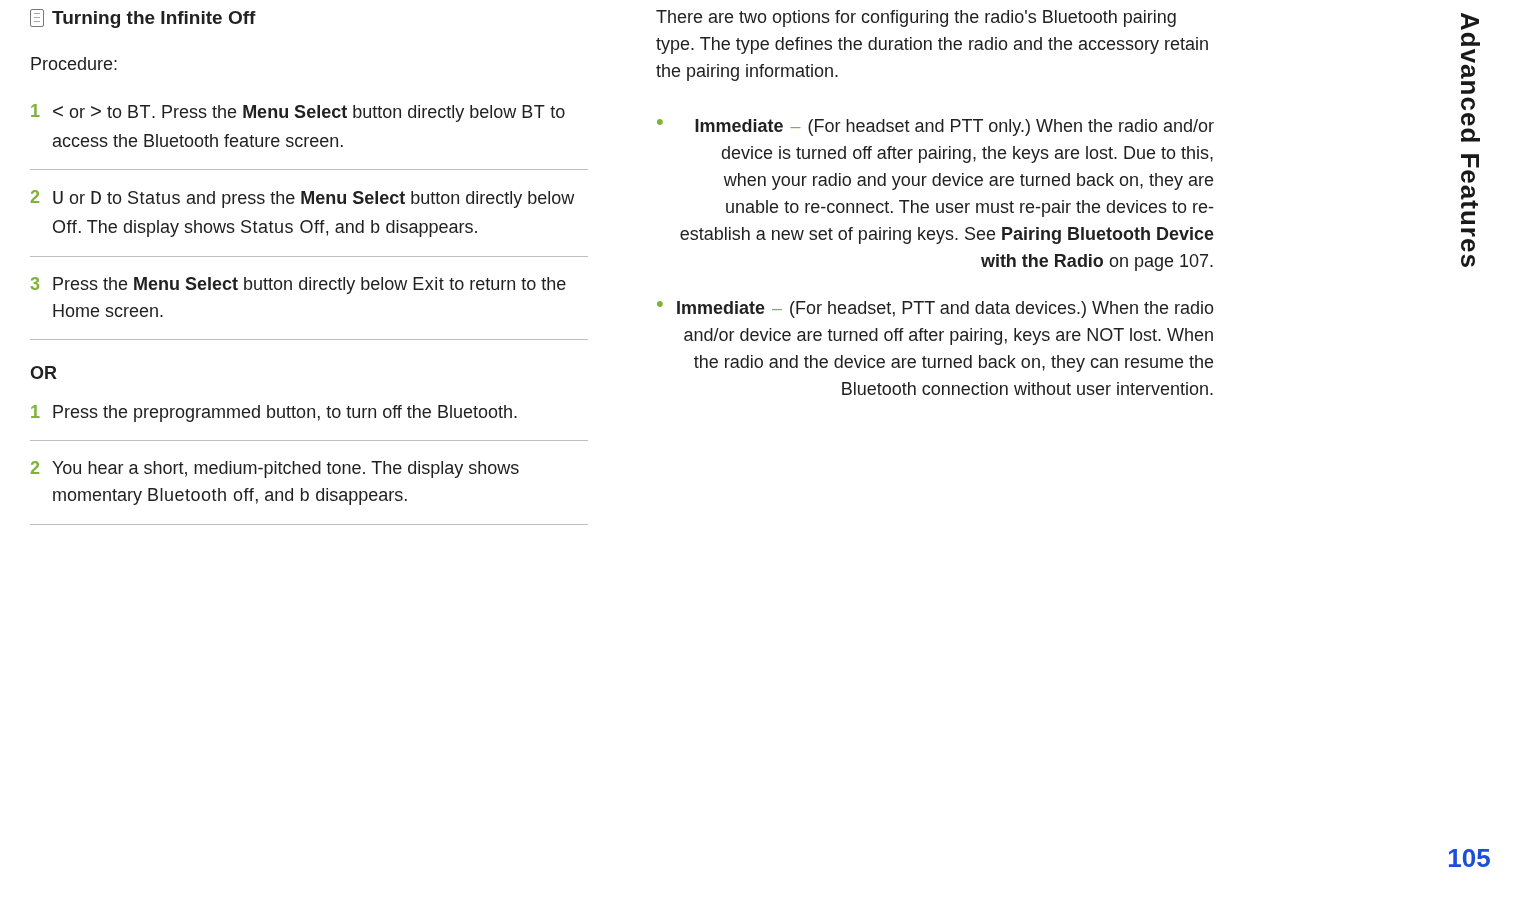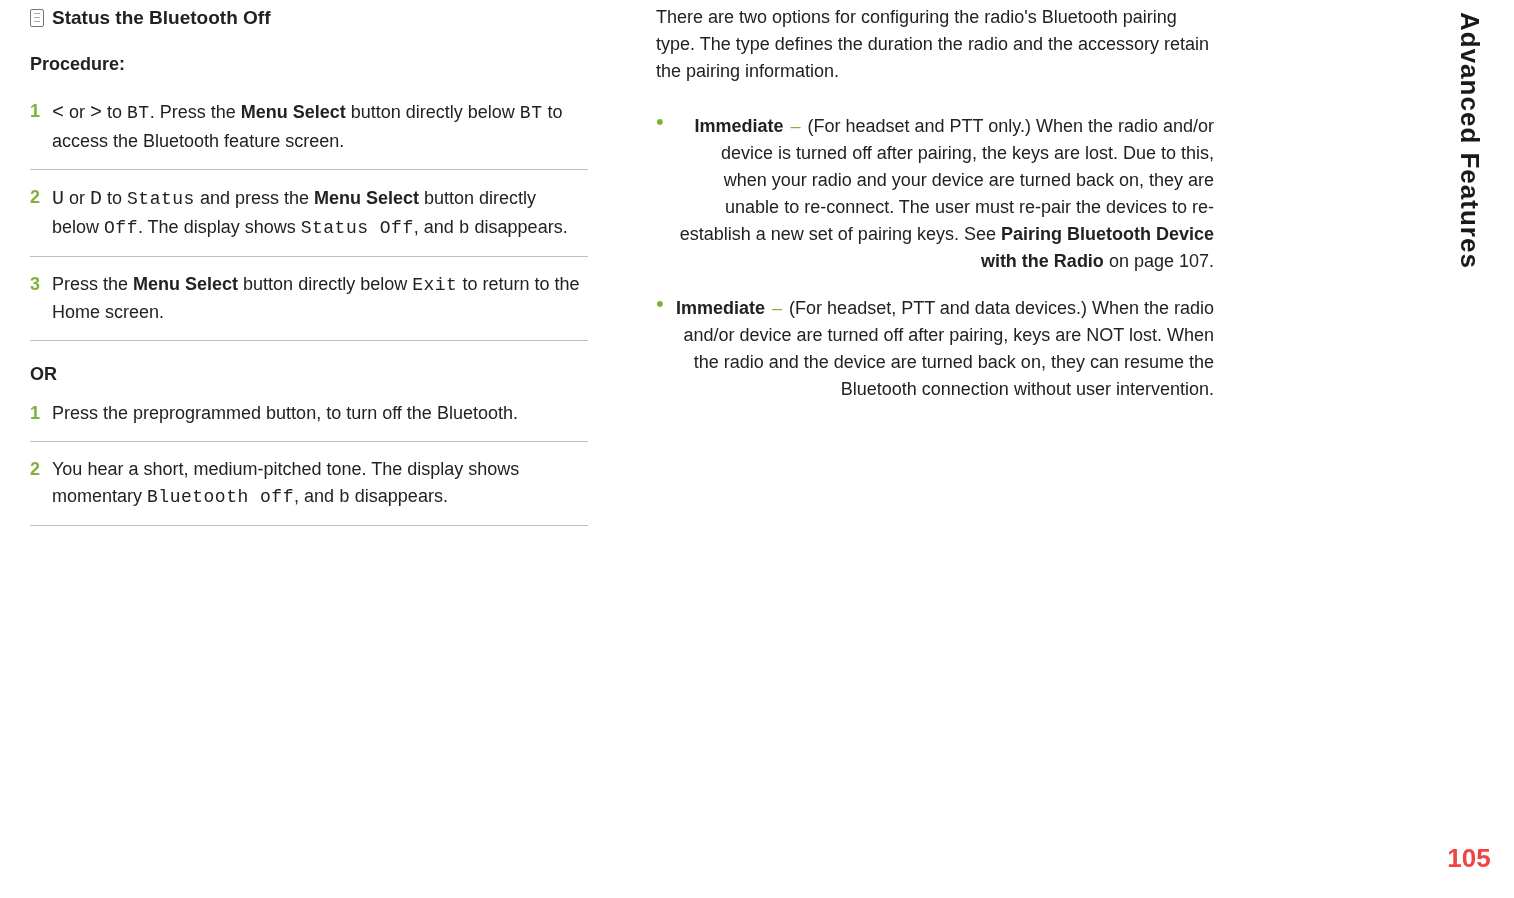--- a/index.html
+++ b/index.html
@@ -33,40 +33,40 @@
     flex: 0 0 auto;
   }
   .heading-icon::before {
     content: ""; position: absolute; left: 3px; right: 3px; top: 3px; height: 1px; background:#aaa;
   }
   .heading-icon::after {
     content: ""; position: absolute; left: 3px; right: 3px; top: 7px; height: 1px; background:#aaa;
     box-shadow: 0 4px 0 #aaa;
   }
   h2 { font-size: 19px; font-weight: bold; }
-  .proc-label { font-weight: bold; margin: 18px 0 16px; }
+  .proc-label { font-weight: normal; margin: 18px 0 16px; }
   ol.steps { list-style: none; counter-reset: step; }
   ol.steps > li {
     counter-increment: step;
     position: relative;
     padding: 14px 0 14px 22px;
     border-bottom: 1px solid #bfbfbf;
   }
   ol.steps > li::before {
     content: counter(step);
     position: absolute;
     left: 0; top: 14px;
     color: #7eb338;
     font-weight: bold;
     font-size: 18px;
   }
   ol.steps > li:first-child { padding-top: 4px; }
   ol.steps > li:first-child::before { top: 4px; }
   .or { font-weight: bold; margin: 20px 0 8px; }
-  .code { font-family: Liberation Mono, monospace; letter-spacing: 0.5px; }
+  .code { font-family: Liberation Sans, sans-serif; letter-spacing: 0.5px; }
   .icon-key {
     font-family: "Courier New", monospace;
     font-size: 20px;
   }
   .bt-sym { font-family: "Courier New", monospace; }
   .b { font-weight: bold; margin-top: 40px; }
   .para { margin-bottom: 24px; }
   ul.bullets { list-style: none; }
   ul.bullets > li { position: relative; padding: 4px 0 16px 18px; text-align: right; }
   ul.bullets > li::before {
@@ -87,34 +87,34 @@
   }
   .sidebar-title {
     writing-mode: vertical-rl;
     font-size: 26px;
     font-weight: 900;
     letter-spacing: 1px;
     color: #1a1a1a;
     font-family: Arial, Helvetica, sans-serif;
   }
   .page-number {
-    color: #ef4444;
+    color: #1d4ed8;
     font-size: 26px;
     font-weight: 900;
   }
 </style>
 </head>
 <body>
 
 <div class="page">
 
   <div class="col col-left">
     <div class="section-heading">
       <span class="heading-icon"></span>
-      <h2>Status the Bluetooth Off</h2>
+      <h2>Turning the Infinite Off</h2>
     </div>
 
     <p class="proc-label">Procedure:</p>
 
     <ol class="steps">
       <li>
         <span class="icon-key">&lt;</span><span> or </span><span class="icon-key">&gt;</span><span> to </span><span class="code">BT</span><span>. Press the </span><span class="b">Menu Select</span><span> button directly below </span><span class="code">BT</span><span> to access the Bluetooth feature screen.</span>
       </li>
       <li>
         <span class="icon-key">U</span><span> or </span><span class="icon-key">D</span><span> to </span><span class="code">Status</span><span> and press the </span><span class="b">Menu Select</span><span> button directly below </span><span class="code">Off</span><span>. The display shows </span><span class="code">Status Off</span><span>, and </span><span class="bt-sym">b</span><span> disappears.</span>

